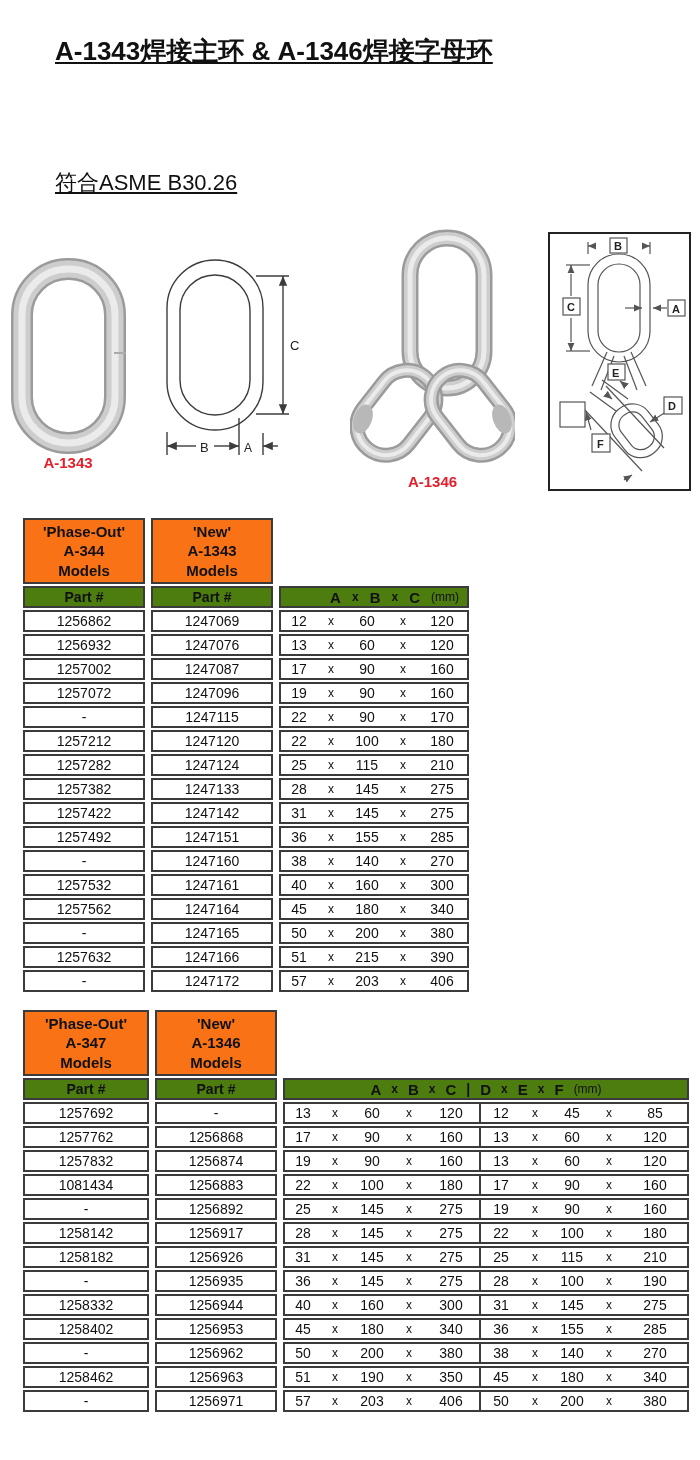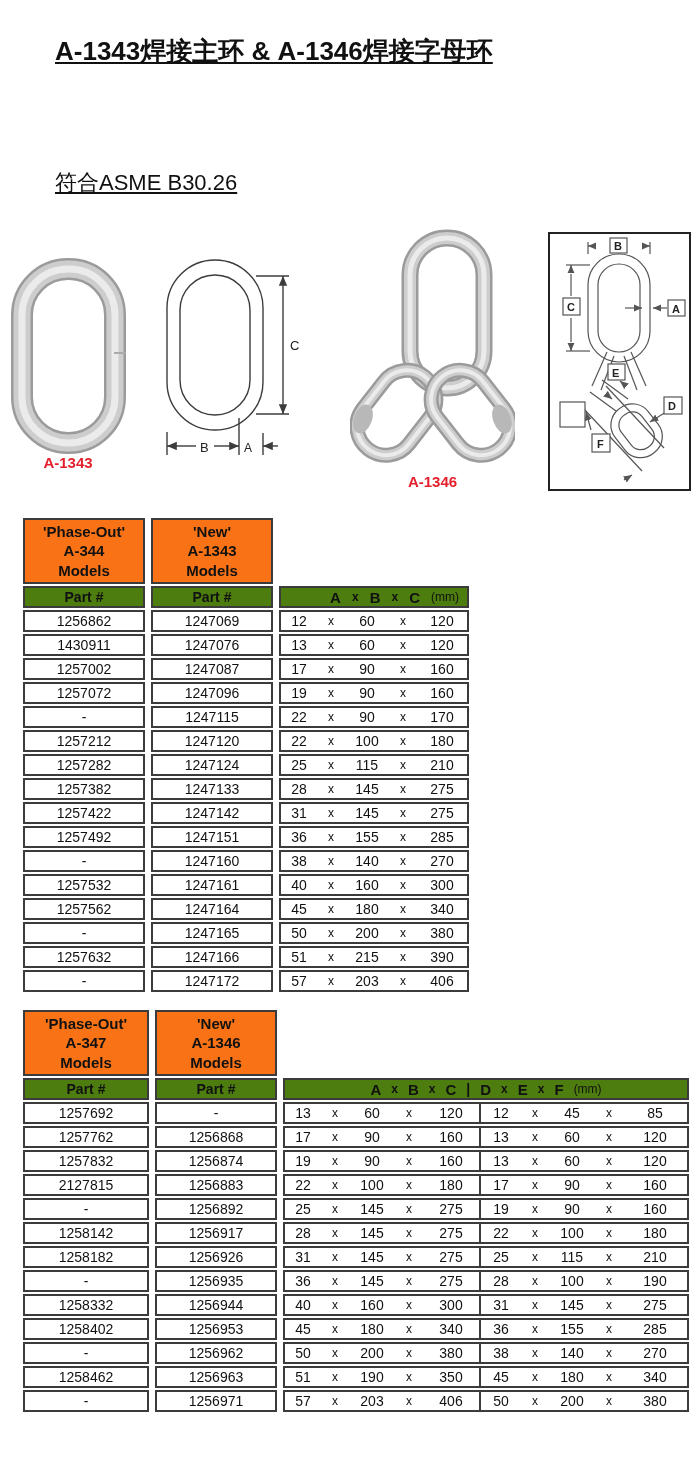--- a/index.html
+++ b/index.html
@@ -191,21 +191,21 @@
   <div class="tbl" style="left:23px;top:518px;">
     <div class="cgroup w1">
       <div class="cell dark w1">
         <span>'Phase-Out'</span>
         <span>A-344</span>
         <span>Models</span>
       </div>
       <div class="cell light w1">Part #</div>
       <div class="cgroup">
           <div class="cell w1">1256862</div>
-          <div class="cell w1">1430911</div>
+          <div class="cell w1">1256932</div>
           <div class="cell w1">1257002</div>
           <div class="cell w1">1257072</div>
           <div class="cell w1">-</div>
           <div class="cell w1">1257212</div>
           <div class="cell w1">1257282</div>
           <div class="cell w1">1257382</div>
           <div class="cell w1">1257422</div>
           <div class="cell w1">1257492</div>
           <div class="cell w1">-</div>
           <div class="cell w1">1257532</div>
@@ -404,21 +404,21 @@
       <div class="cell dark w1b">
         <span>'Phase-Out'</span>
         <span>A-347</span>
         <span>Models</span>
       </div>
       <div class="cell light w1b">Part #</div>
       <div class="cgroup">
           <div class="cell w1b">1257692</div>
           <div class="cell w1b">1257762</div>
           <div class="cell w1b">1257832</div>
-          <div class="cell w1b">2127815</div>
+          <div class="cell w1b">1081434</div>
           <div class="cell w1b">-</div>
           <div class="cell w1b">1258142</div>
           <div class="cell w1b">1258182</div>
           <div class="cell w1b">-</div>
           <div class="cell w1b">1258332</div>
           <div class="cell w1b">1258402</div>
           <div class="cell w1b">-</div>
           <div class="cell w1b">1258462</div>
           <div class="cell w1b">-</div>
         </div>

